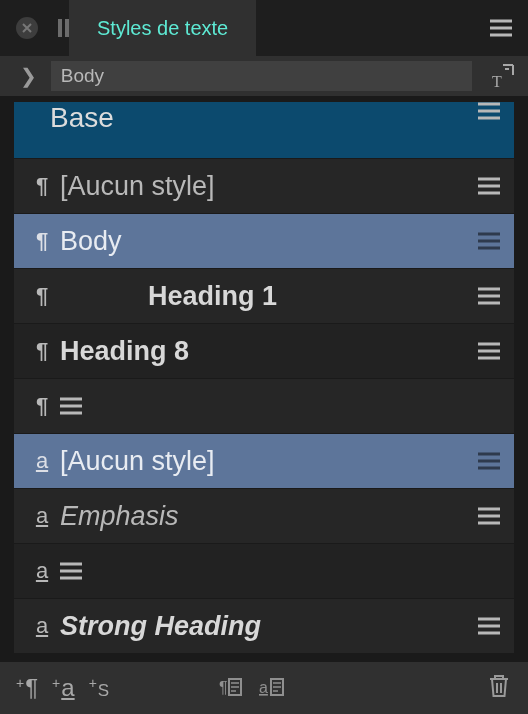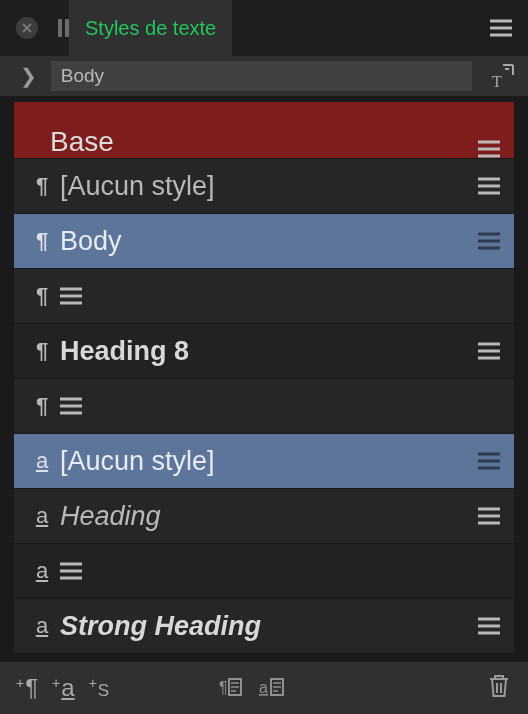--- a/index.html
+++ b/index.html
@@ -24,22 +24,22 @@
     font-size: 15px; color: #777; cursor: pointer;
   }
   .pause-icon {
     display: inline-flex; gap: 3px;
   }
   .pause-icon span {
     width: 4px; height: 18px; background: #6c6c6c;
   }
   .tab {
     height: 100%;
-    display:flex; align-items:center; padding: 0 16px;
-    background: #303030; color: #22c55e; font-size: 20px;
+    display:flex; align-items:center; padding: 0 28px;
+    background: #303030; color: #5eead4; font-size: 20px;
   }
   .flex-spacer { flex: 1; }
   .hamburger { padding: 0 16px; cursor: pointer; }
   .hamburger svg, .row-menu svg { display:block; }
 
   .breadcrumb {
     height: 40px; background: #303030;
     display:flex; align-items:center; gap: 14px;
     padding: 0 10px 0 20px;
   }
@@ -47,23 +47,23 @@
     color:#9a9a9a; font-size: 20px;
   }
   .bc-field {
     flex:1; height: 30px; background:#404040; display:flex; align-items:center;
     padding: 0 10px; color:#b8b8b8; font-size:19px;
   }
   .bc-icon { width: 32px; display:flex; justify-content:center; }
 
   .list { padding: 6px 14px 0 14px; }
   .group-header {
-    height: 56px; display:flex; align-items:flex-end;
+    height: 56px; display:flex; align-items:flex-start;
     padding: 0 14px 0 36px;
-    background:#7f1d1d;
+    background:#0c4a6e;
     gap:48px;
   }
   .group-title { color:#dcdcdc; font-size:28px; }
   .row {
     height: 55px; display:flex; align-items:center;
     padding: 0 14px 0 10px; background:#262626;
     border-top:1px solid #1a1a1a;
   }
   .row.alt { background:#222222; }
   .row.selected { background:#5d759a; color:#dcdfe6; }
@@ -160,20 +160,21 @@
         <span class="row-icon para-icon">¶</span>
         <span class="row-label">Body</span>
         <span class="row-menu">
           <svg width="22" height="18" viewBox="0 0 22 18">
             <path d="M0 2h22M0 9h22M0 16h22" stroke="#2e3a4d" stroke-width="3"></path>
           </svg>
         </span>
       </div>
       <div class="row">
         <span class="row-icon para-icon">¶</span>
+        <span class="row-label bold indent">Heading 1</span>
         <span class="row-menu">
           <svg width="22" height="18" viewBox="0 0 22 18">
             <path d="M0 2h22M0 9h22M0 16h22" stroke="#b8b8b8" stroke-width="3"></path>
           </svg>
         </span>
       </div>
       <div class="row alt">
         <span class="row-icon para-icon">¶</span>
         <span class="row-label bold">Heading 8</span>
         <span class="row-menu">
@@ -194,21 +195,21 @@
         <span class="row-icon char-icon">a</span>
         <span class="row-label">[Aucun style]</span>
         <span class="row-menu">
           <svg width="22" height="18" viewBox="0 0 22 18">
             <path d="M0 2h22M0 9h22M0 16h22" stroke="#2e3a4d" stroke-width="3"></path>
           </svg>
         </span>
       </div>
       <div class="row">
         <span class="row-icon char-icon">a</span>
-        <span class="row-label italic">Heading</span>
+        <span class="row-label italic">Emphasis</span>
         <span class="row-menu">
           <svg width="22" height="18" viewBox="0 0 22 18">
             <path d="M0 2h22M0 9h22M0 16h22" stroke="#b8b8b8" stroke-width="3"></path>
           </svg>
         </span>
       </div>
       <div class="row alt">
         <span class="row-icon char-icon">a</span>
         <span class="row-menu">
           <svg width="22" height="18" viewBox="0 0 22 18">

